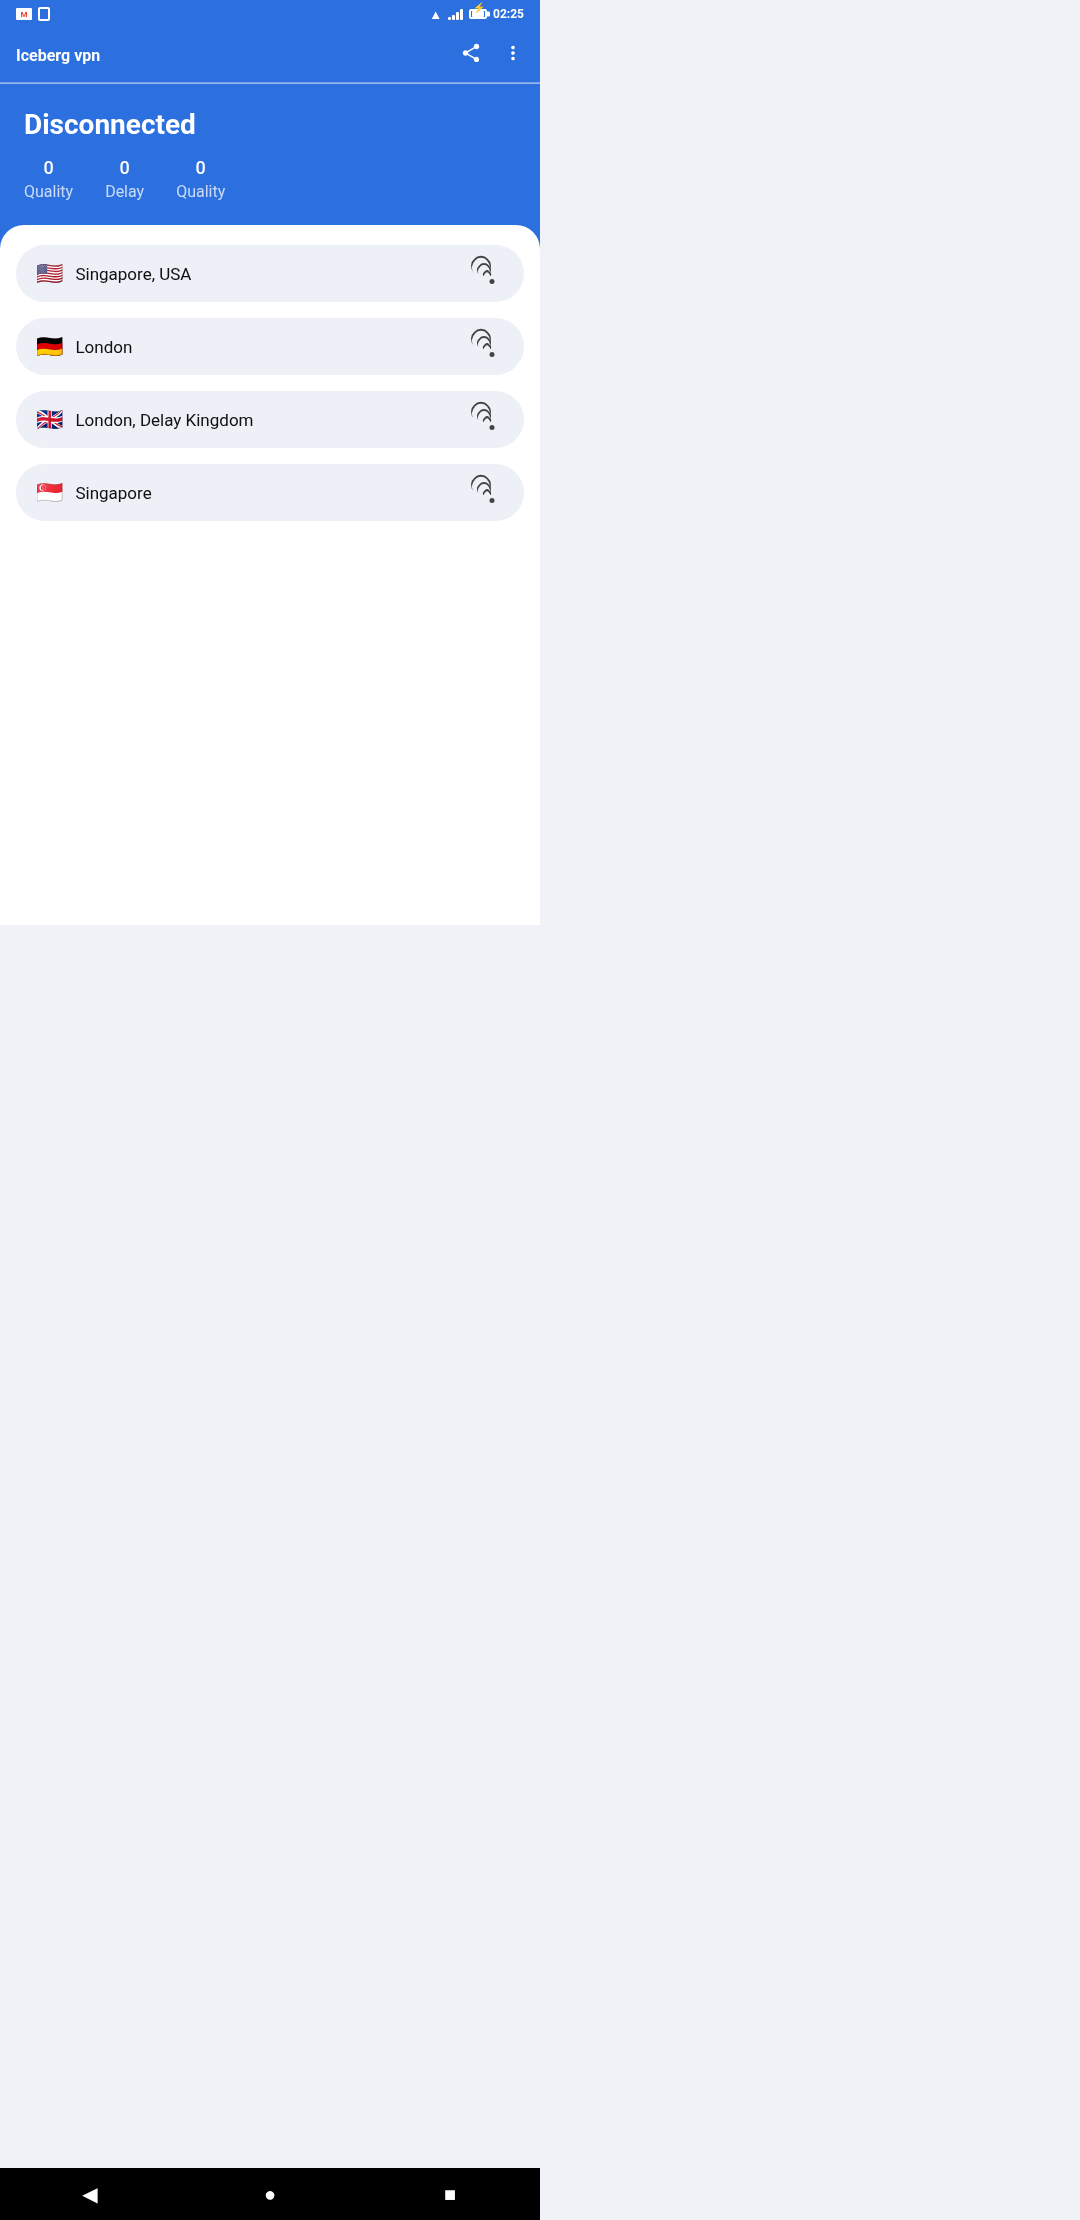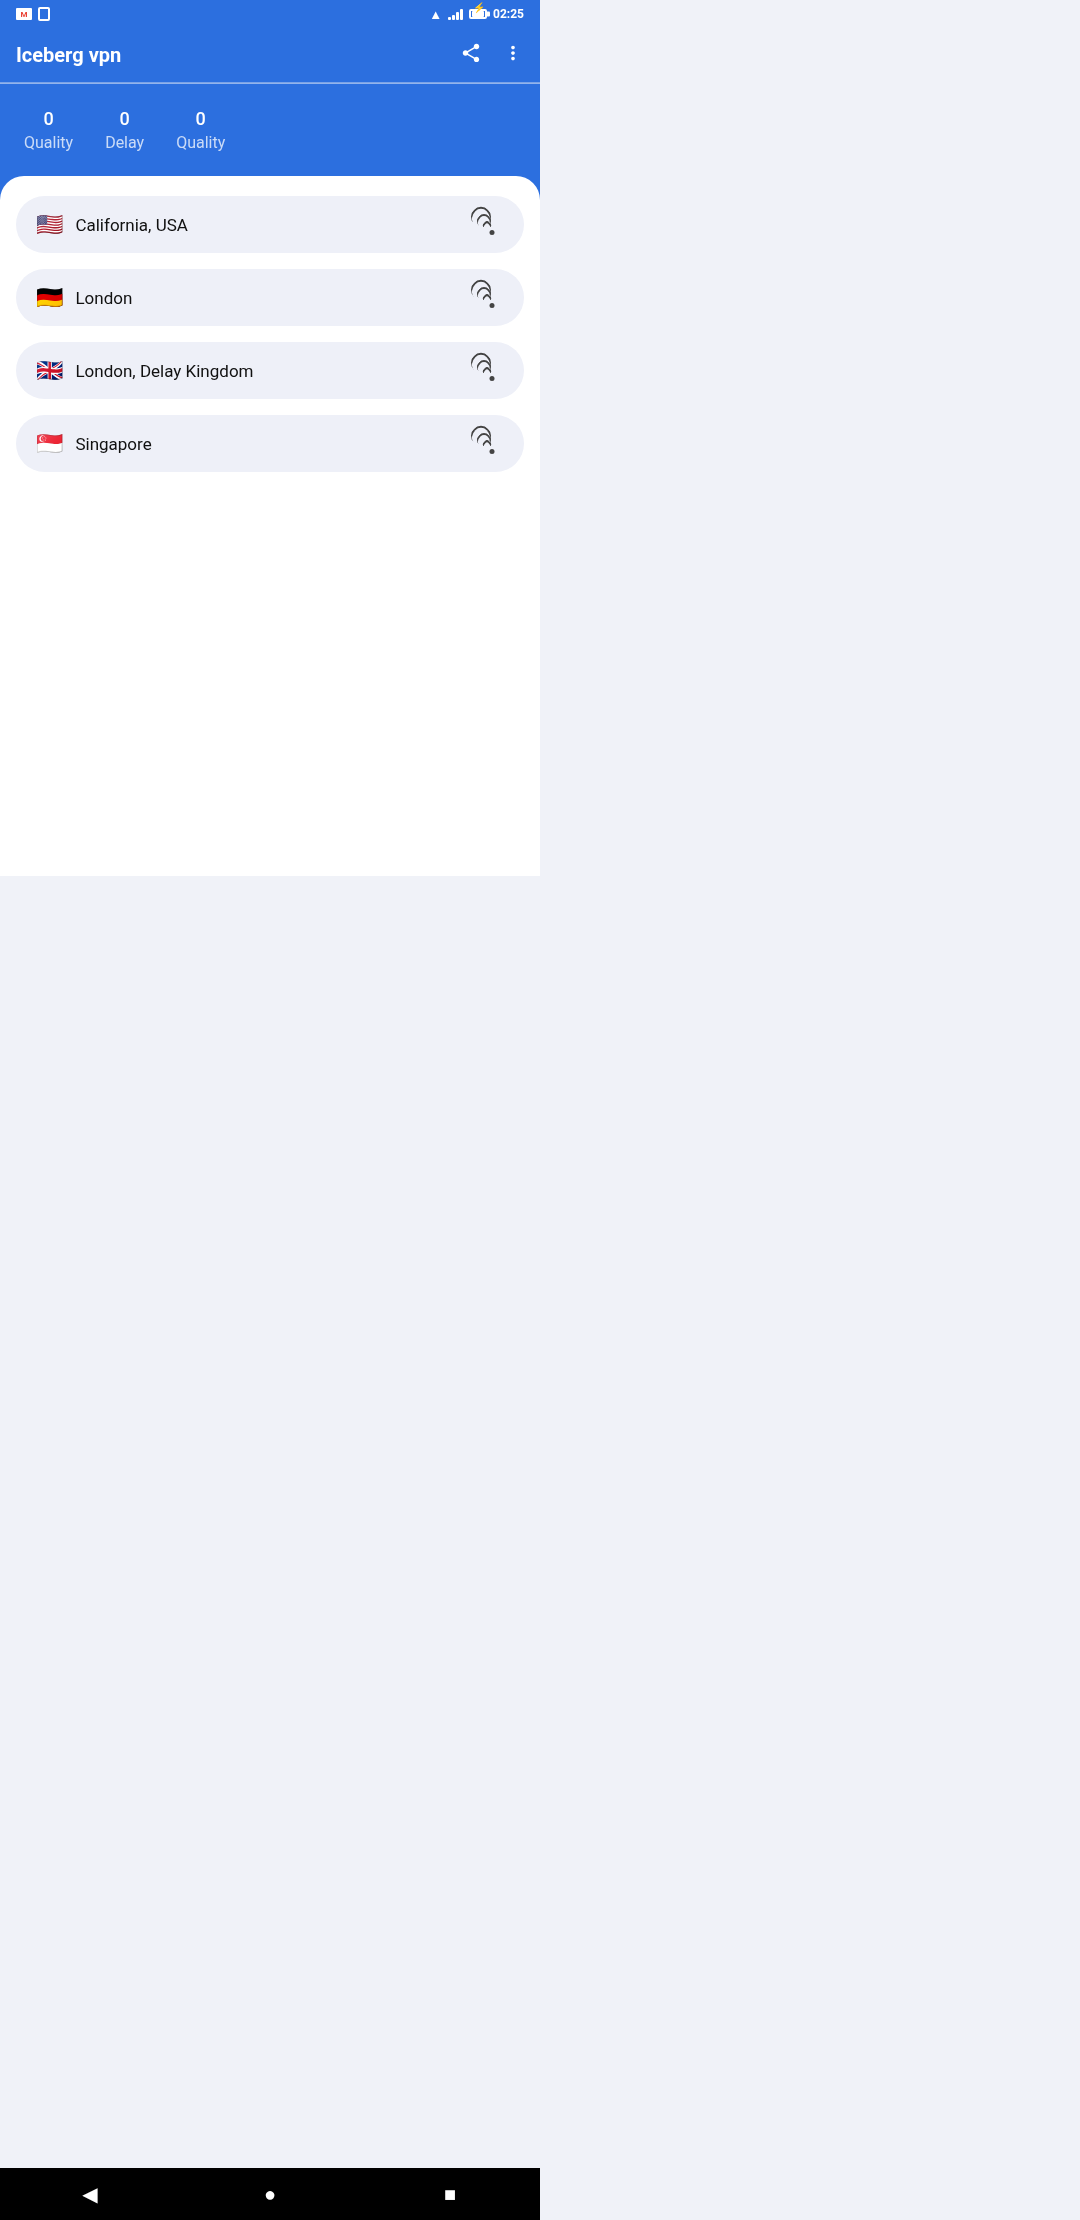--- a/index.html
+++ b/index.html
@@ -122,21 +122,21 @@
     .app-bar {
       background: #2c6fdf;
       height: 54px;
       display: flex;
       align-items: center;
       padding: 0 16px;
       justify-content: space-between;
     }
     .app-bar-title {
       color: white;
-      font-size: 20px;
+      font-size: 16px;
       font-weight: bold;
     }
     .app-bar-actions {
       display: flex;
       align-items: center;
       gap: 20px;
     }
     .app-bar-icon {
       color: white;
       font-size: 20px;
@@ -331,20 +331,21 @@
       
       <svg width="22" height="22" viewBox="0 0 24 24" fill="white">
         <path d="M12 8c1.1 0 2-.9 2-2s-.9-2-2-2-2 .9-2 2 .9 2 2 2zm0 2c-1.1 0-2 .9-2 2s.9 2 2 2 2-.9 2-2-.9-2-2-2zm0 6c-1.1 0-2 .9-2 2s.9 2 2 2 2-.9 2-2-.9-2-2-2z"></path>
       </svg>
     </span>
   </div>
 </div>
 <div class="app-bar-divider"></div>
 
 <div class="header-section">
+  <div class="disconnected-title">Disconnected</div>
   <div class="stats-row">
     <div class="stat-item">
       <span class="stat-value">0</span>
       <span class="stat-label">Quality</span>
     </div>
     <div class="stat-item">
       <span class="stat-value">0</span>
       <span class="stat-label">Delay</span>
     </div>
     <div class="stat-item">
@@ -352,21 +353,21 @@
       <span class="stat-label">Quality</span>
     </div>
   </div>
 </div>
 
 <div class="server-list-container content-area">
 
   <div class="server-item">
     <div class="server-item-left">
       <span class="server-flag">🇺🇸</span>
-      <span class="server-name">California, USA</span>
+      <span class="server-name">Singapore, USA</span>
     </div>
     <div class="rssi-icon">
       <div class="rssi-arc rssi-arc-1"></div>
       <div class="rssi-arc rssi-arc-2"></div>
       <div class="rssi-arc rssi-arc-3"></div>
     </div>
   </div>
 
   <div class="server-item">
     <div class="server-item-left">

